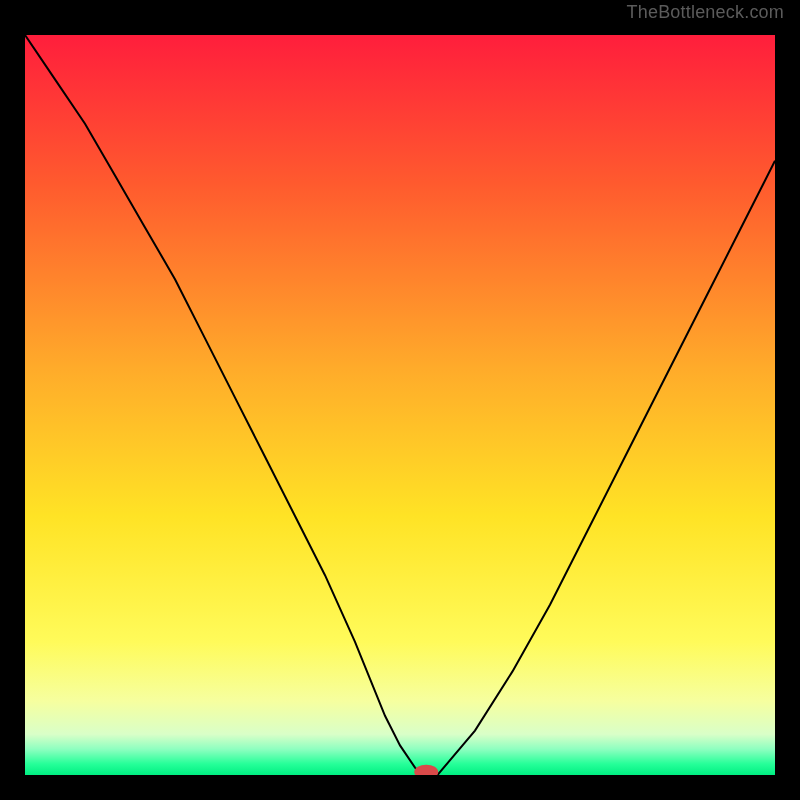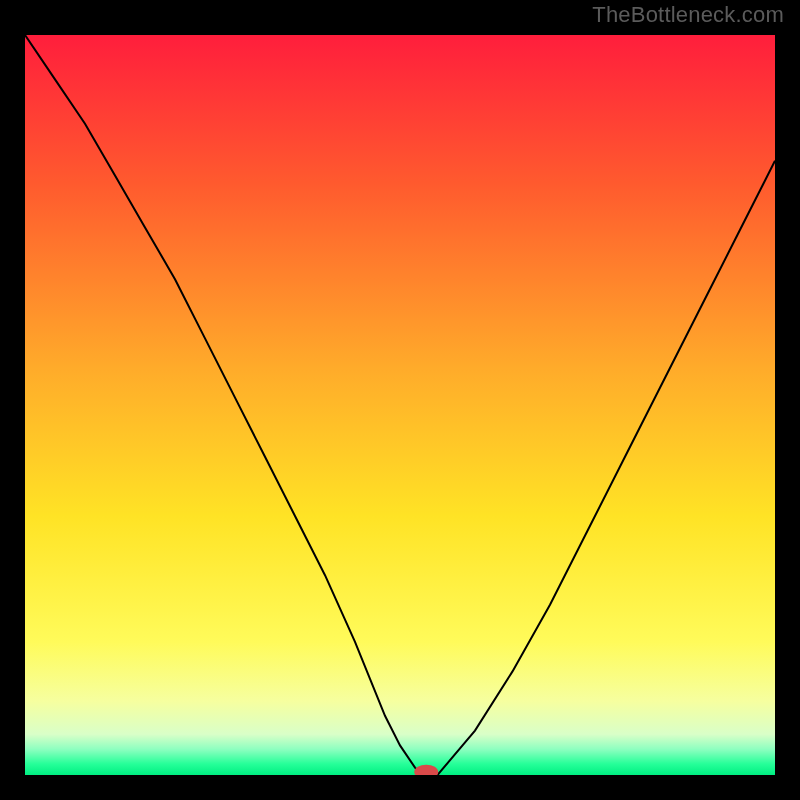--- a/index.html
+++ b/index.html
@@ -23,21 +23,21 @@
     left: 10px;
     top: 10px;
     width: 750px;
     height: 740px;
   }
   .watermark {
     position: absolute;
     top: 2px;
     right: 16px;
     font-family: Arial, Helvetica, sans-serif;
-    font-size: 22px;
+    font-size: 18px;
     color: #5b5b5b;
     letter-spacing: 0.2px;
   }
   svg { display: block; }
 </style>
 </head>
 <body>
 
 <div class="frame">
   <svg class="plot" viewBox="0 0 100 100" preserveAspectRatio="none">

